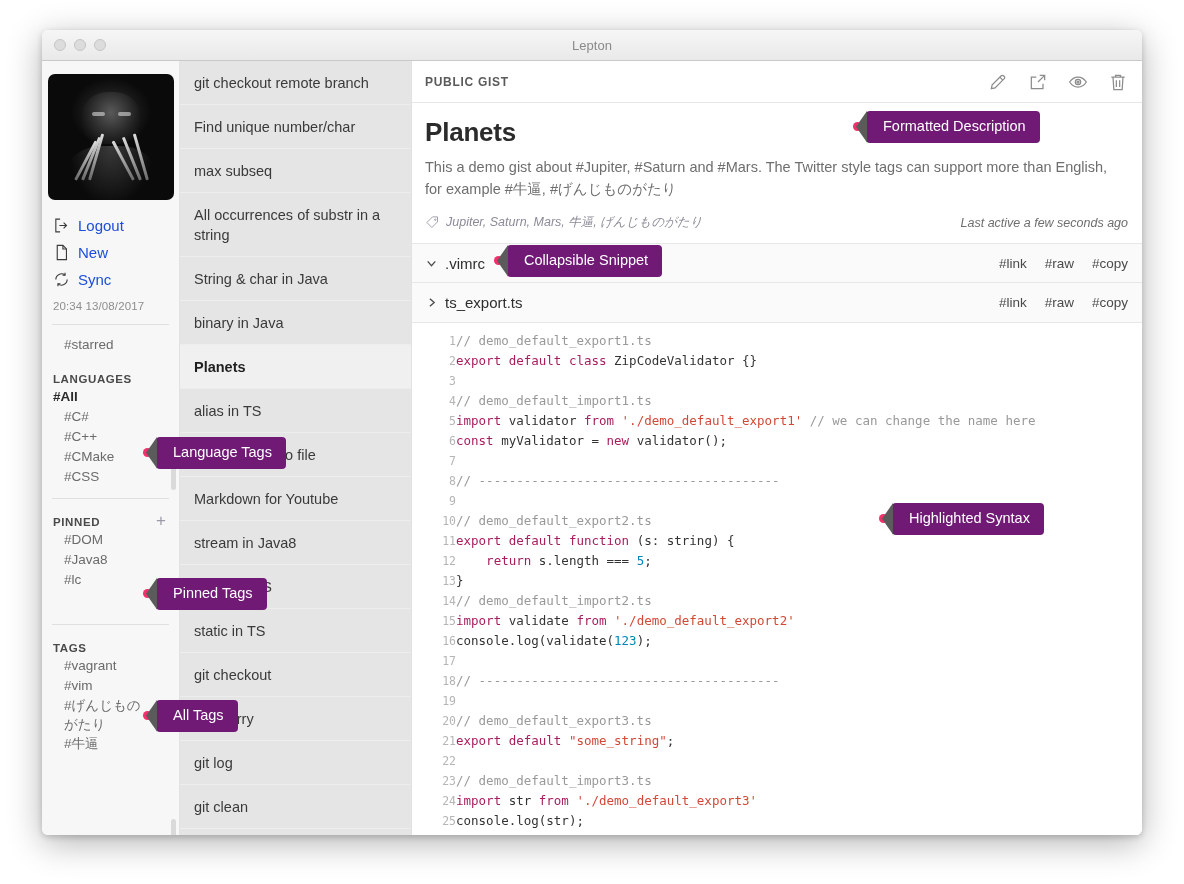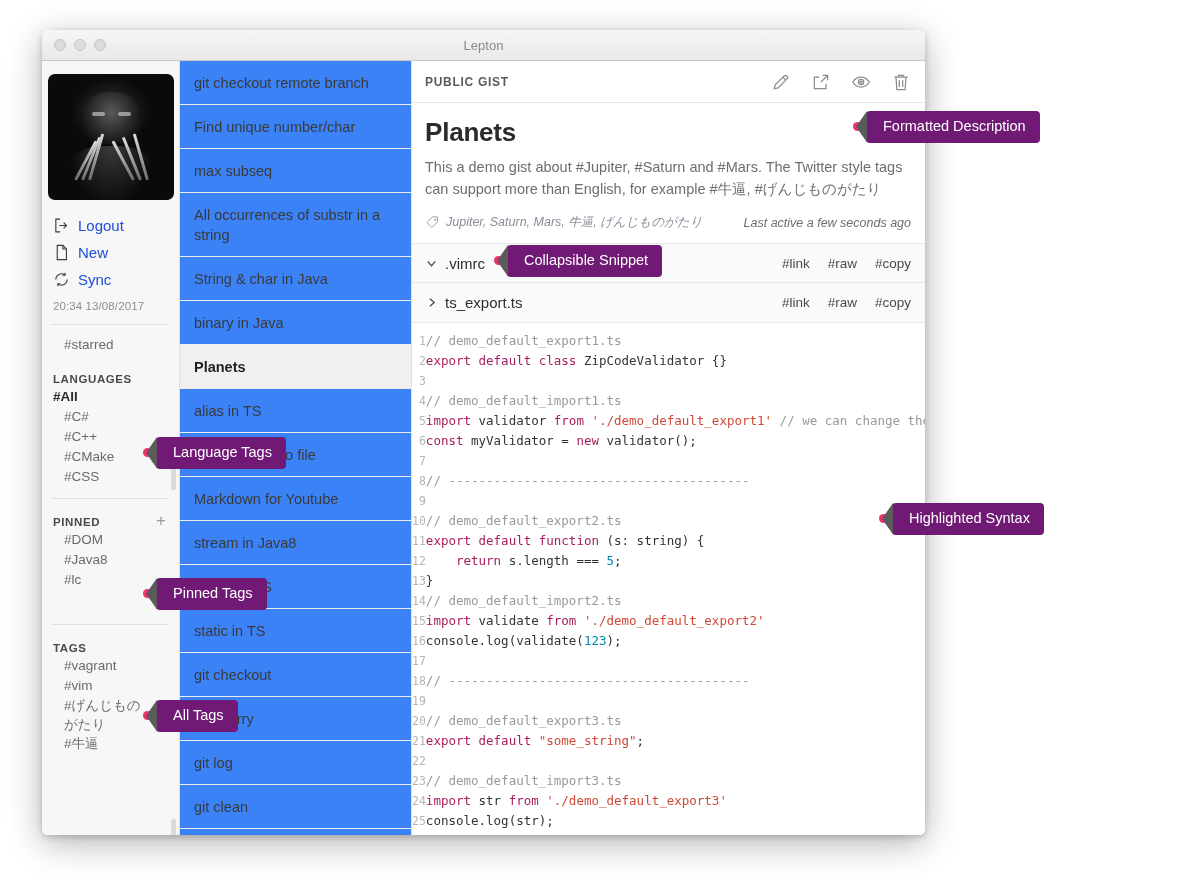--- a/index.html
+++ b/index.html
@@ -7,21 +7,21 @@
     width: 1184px; height: 884px;
     background: #ffffff;
     font-family: "Liberation Sans", sans-serif;
     overflow: hidden;
   }
 
   
   #window {
     position: absolute;
     left: 42px; top: 30px;
-    width: 883px; height: 805px;
+    width: 1100px; height: 805px;
     background: #ffffff;
     border-radius: 6px;
     box-shadow: 0 8px 34px rgba(0,0,0,0.30), 0 2px 6px rgba(0,0,0,0.18);
     overflow: hidden;
     display: flex; flex-direction: column;
   }
 
   
   #titlebar {
     height: 31px; flex: 0 0 31px;
@@ -116,21 +116,21 @@
   .sb-tag.wrap { white-space: normal; line-height: 19px; height: auto; }
 
   .sb-scroll {
     position: absolute; width: 5px; border-radius: 3px;
     background: #dadada;
   }
 
   
   #gistlist {
     width: 232px; flex: 0 0 232px;
-    background: #3b82f6;
+    background: #e5e5e5;
     border-right: 1px solid #e2e2e2;
     overflow: hidden;
   }
   .gist-row {
     border-bottom: 1px solid #ededed;
     padding: 0 14px;
     min-height: 44px;
     display: flex; align-items: center;
     font-size: 14.5px; color: #3a3a3a;
     line-height: 20px;

